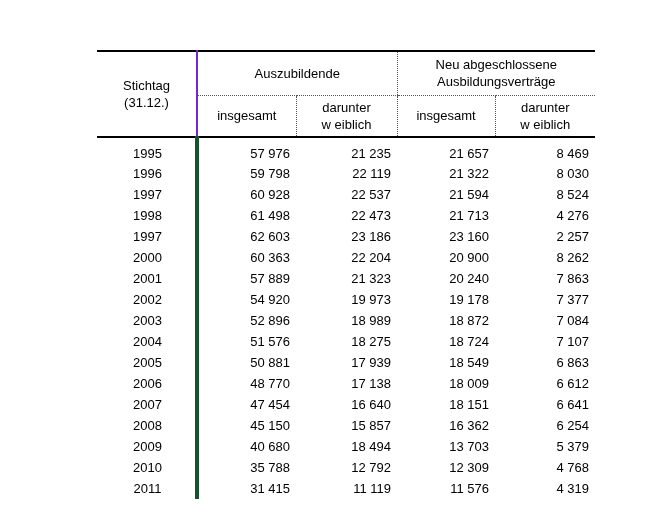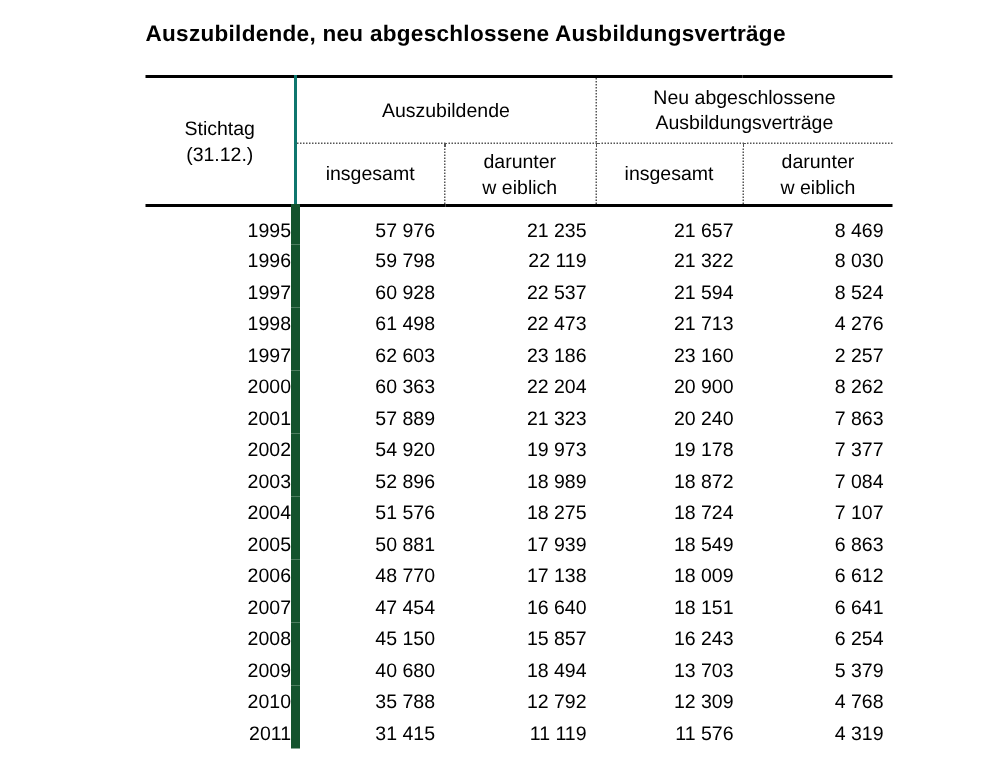--- a/index.html
+++ b/index.html
@@ -31,51 +31,50 @@
   col.c5 { width:100px; }
 
   thead th {
     font-weight:normal;
     font-size:13px;
     line-height:17px;
     text-align:center;
     vertical-align:middle;
   }
   th.stichtag {
-    border-right:2px solid #0f766e;
+    border-right:2px solid #6d28d9;
     border-bottom:2px solid #000;
   }
   tr.group-row th { height:44px; }
   tr.sub-row th { height:42px; border-bottom:2px solid #000; }
   th.group { border-bottom:1px dotted #555; }
   th.dot-left { border-left:1px dotted #555; }
 
   tbody td {
     font-size:13px;
     height:21px;
     vertical-align:middle;
     text-align:right;
     padding-right:6px;
     white-space:nowrap;
   }
   tbody td.year {
-    text-align:right;
+    text-align:center;
     padding-left:3px;
     padding-right:0;
-    border-right:6px solid #14532d;
+    border-right:4px solid #14532d;
   }
   tbody tr:first-child td { padding-top:5px; height:26px; }
   tbody tr.bold-row td { font-weight:normal; }
 </style>
 </head>
 <body>
 
 <div class="page">
 
-  <div class="title">Auszubildende, neu abgeschlossene Ausbildungsverträge</div>
 
   <table class="stat">
     <colgroup>
       <col class="c1">
         <col class="c2">
         <col class="c3">
         <col class="c4">
         <col class="c5">
     </colgroup>
     <thead>
@@ -194,21 +193,21 @@
       <td class="year">2007</td>
       <td>47 454</td>
       <td>16 640</td>
       <td>18 151</td>
       <td>6 641</td>
     </tr>
         <tr>
       <td class="year">2008</td>
       <td>45 150</td>
       <td>15 857</td>
-      <td>16 243</td>
+      <td>16 362</td>
       <td>6 254</td>
     </tr>
         <tr>
       <td class="year">2009</td>
       <td>40 680</td>
       <td>18 494</td>
       <td>13 703</td>
       <td>5 379</td>
     </tr>
         <tr>

